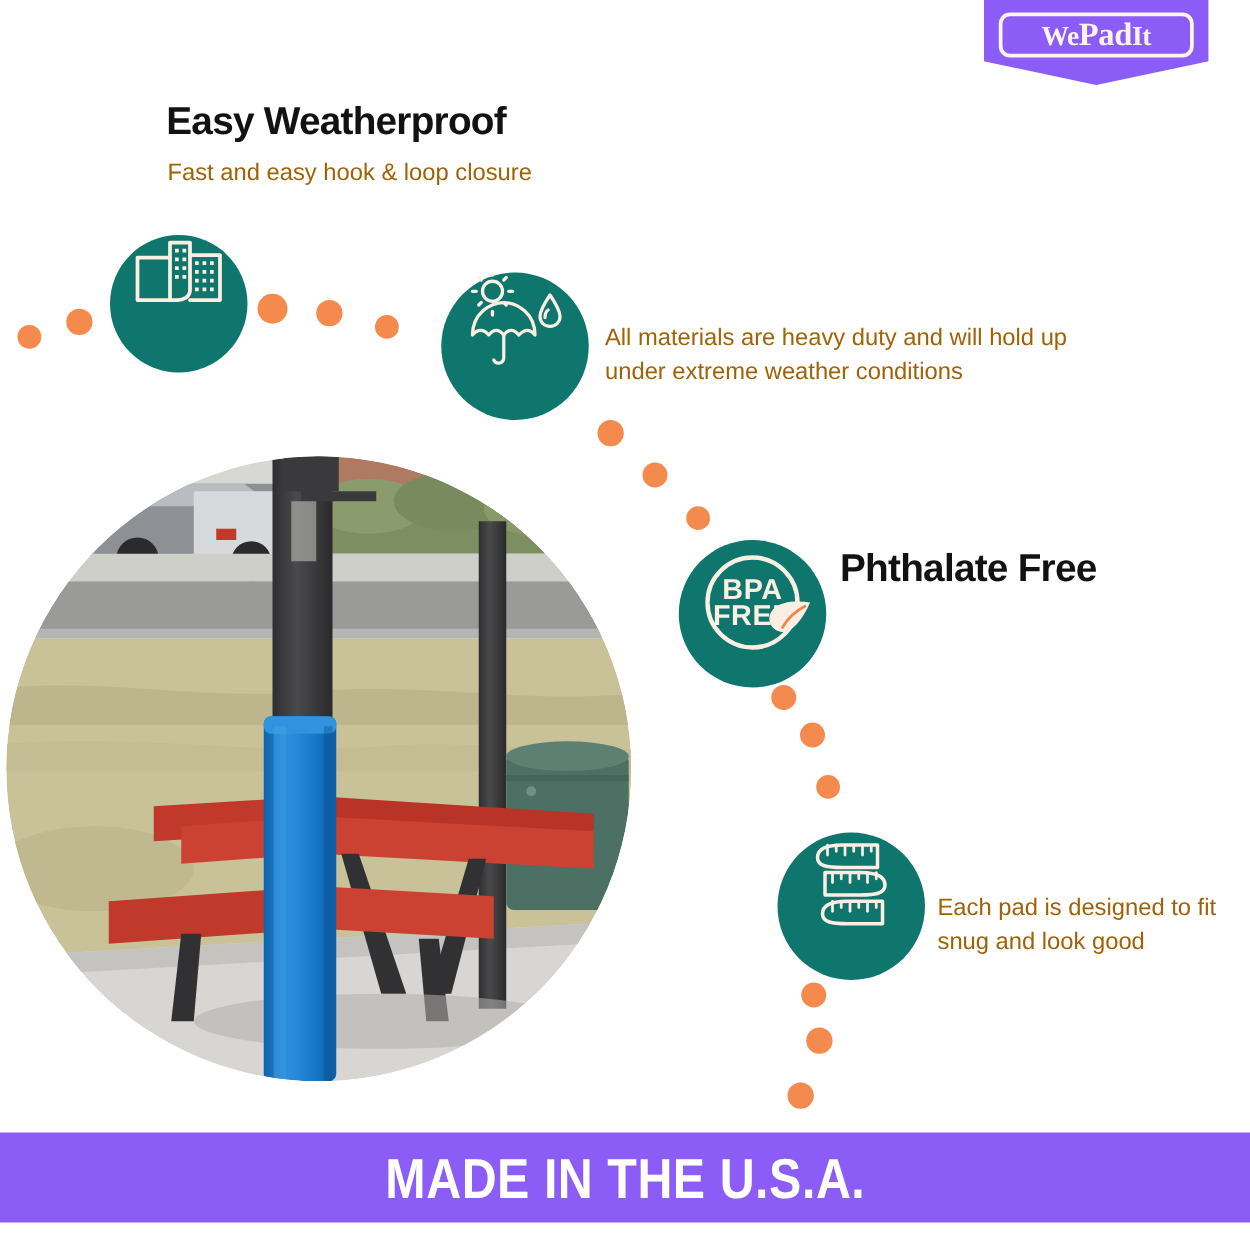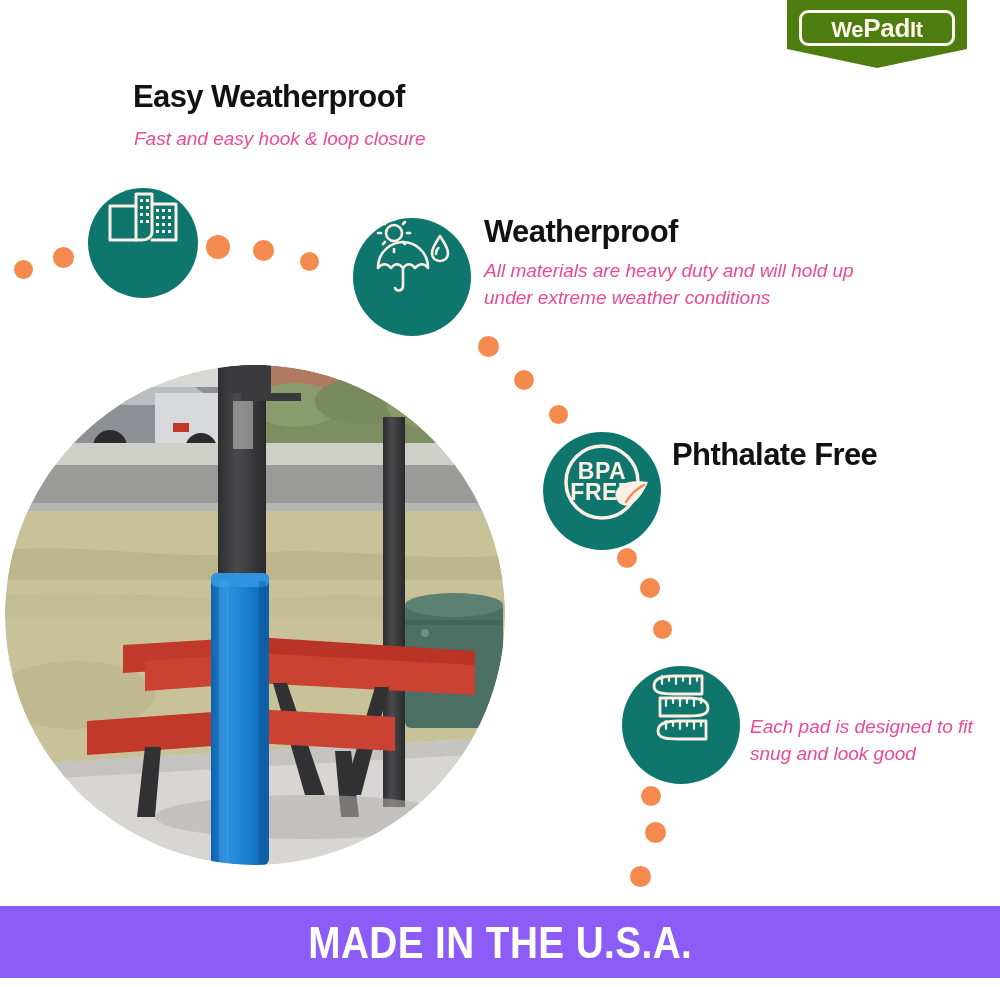--- a/index.html
+++ b/index.html
@@ -18,23 +18,24 @@
     overflow: hidden;
   }
 
   
   .logo-badge {
     position: absolute;
     left: 787px;
     top: 0px;
     width: 180px;
     height: 68px;
-    background: #4d7c0f;
+    background: #8b5cf6;
     -webkit-clip-path: polygon(0 0, 100% 0, 100% 72%, 50% 100%, 0 72%);
     clip-path: polygon(0 0, 100% 0, 100% 72%, 50% 100%, 0 72%);
+    font-family: Liberation Serif, serif;
   }
   .logo-inner {
     position: absolute;
     left: 12px;
     top: 10px;
     width: 156px;
     height: 36px;
     border: 3px solid #FDF5EC;
     border-radius: 9px;
     box-sizing: border-box;
@@ -58,24 +59,23 @@
     font-size: 31px;
     font-weight: bold;
     color: #121212;
     letter-spacing: -0.6px;
     line-height: 1.1;
     white-space: nowrap;
   }
   .feat-desc {
     position: absolute;
     font-size: 19px;
-    color: #ec4899;
+    color: #a16207;
     line-height: 1.42;
     font-weight: 400;
-    font-style: italic;
   }
 
   
   .icon-circle {
     position: absolute;
     border-radius: 50%;
     background: #0f766e;
     display: flex;
     align-items: flex-start;
     justify-content: center;
@@ -202,21 +202,20 @@
                  C29 45 25 45 21 50 C17 45 12 45 8 50 Z"></path>
 
         <path d="M33 50 L33 68 C33 73 27 74 25 70"></path>
 
         <path d="M70 18 C70 18 78 30 78 35 C78 40 74.5 43 70 43 C65.5 43 62 40 62 35 C62 30 70 18 70 18 Z"></path>
         <path d="M66 36 C66 33 67 31 68.5 30"></path>
       </g>
     </svg>
   </div>
 
-  <div class="feat-title" style="left:484px; top:215px;">Weatherproof</div>
   <div class="feat-desc" style="left:484px; top:258px; width:420px;">All materials are heavy duty and will hold up under extreme weather conditions</div>
 
   <div class="dot" style="left:478px; top:336px; width:21px; height:21px;"></div>
   <div class="dot" style="left:514px; top:370px; width:20px; height:20px;"></div>
   <div class="dot" style="left:549px; top:405px; width:19px; height:19px;"></div>
 
   <div class="icon-circle" style="left:543px; top:432px; width:118px; height:118px;">
     <svg width="100" height="100" viewBox="0 0 100 100">
 
       <circle cx="50" cy="50" r="36" fill="none" stroke="#FBEFE3" stroke-width="3.5"></circle>

